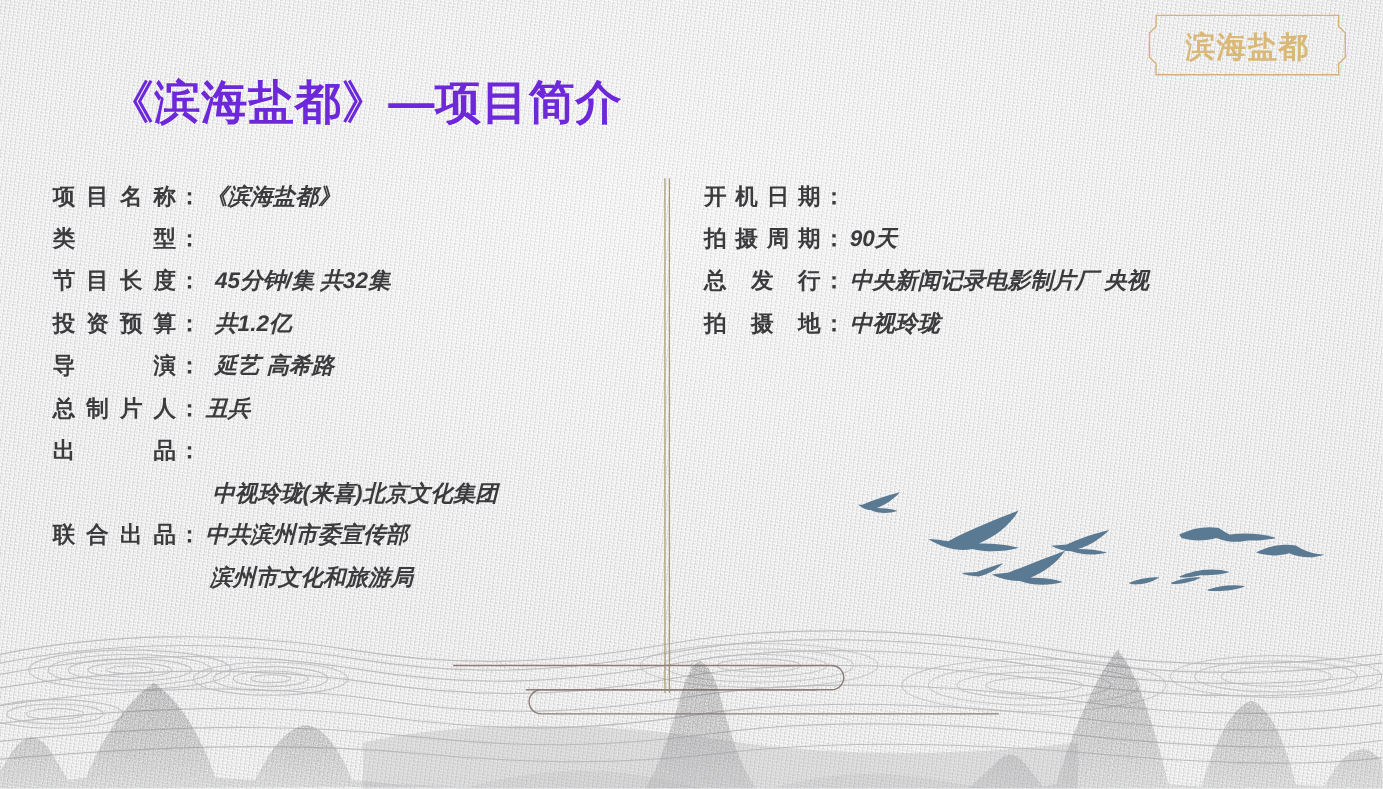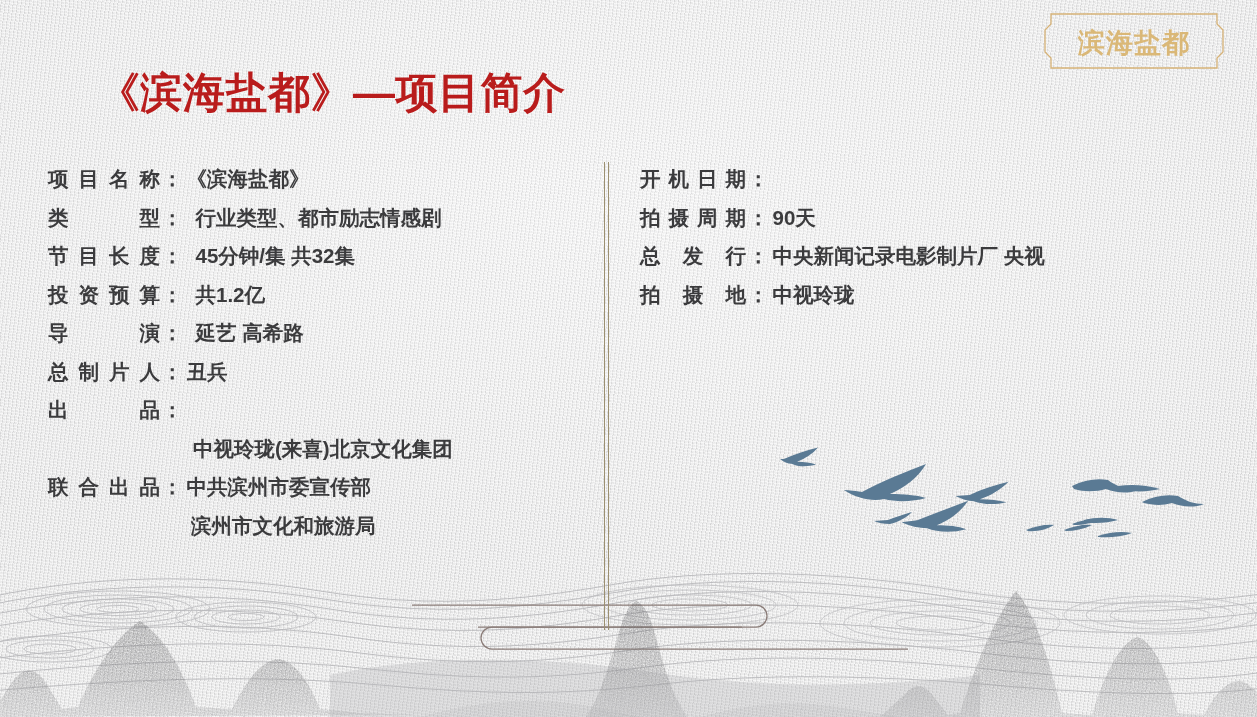--- a/index.html
+++ b/index.html
@@ -56,21 +56,21 @@
   #birds-art     { left:780px; top:440px; width:477px; height:140px; }
   #logo-frame    { right:28px; top:10px; width:190px; height:62px; }
 
   
   #page-title {
     position:absolute;
     left:98px; top:72px;
     font-size:42px;
     font-weight:bold;
     letter-spacing:.5px;
-    color:#b91c1c;
+    color:#6d28d9;
     white-space:nowrap;
     line-height:1;
     text-shadow:0 1px 0 rgba(255,255,255,.45);
     text-align:right;
   }
 
   
   #column-divider {
     position:absolute;
     left:604px; top:162px;
@@ -100,21 +100,21 @@
   .row-label {
     display:inline-flex;
     justify-content:space-between;
     flex:0 0 auto;
     text-align:justify;
   }
   #left-col  .row-label { width:112px; }
   #right-col .row-label { width:106px; }
 
   .label-colon { flex:0 0 auto; margin:0 1px 0 2px; }
-  .row-value   { flex:0 0 auto; padding-left:3px; }
+  .row-value   { flex:0 0 auto; padding-left:3px;font-style:italic; }
   .row-value.pad-md   { padding-left:12px; }
 
   
   .info-row.continuation .row-label { visibility:hidden; }
   .info-row.continuation .label-colon { visibility:hidden; }
 
   #left-col .info-row.cont-produce .row-value  { padding-left:30px; }
   #left-col .info-row.cont-coprod  .row-value  { padding-left:28px; }
 </style>
 </head>
@@ -305,21 +305,20 @@
         </span>
         <span class="label-colon">：</span>
         <span class="row-value">《滨海盐都》</span>
       </div>
       <div class="info-row">
         <span class="row-label">
           <span>类</span>
           <span>型</span>
         </span>
         <span class="label-colon">：</span>
-        <span class="row-value pad-md">行业类型、都市励志情感剧</span>
       </div>
       <div class="info-row">
         <span class="row-label">
           <span>节</span>
           <span>目</span>
           <span>长</span>
           <span>度</span>
         </span>
         <span class="label-colon">：</span>
         <span class="row-value pad-md">45分钟/集 共32集</span>

